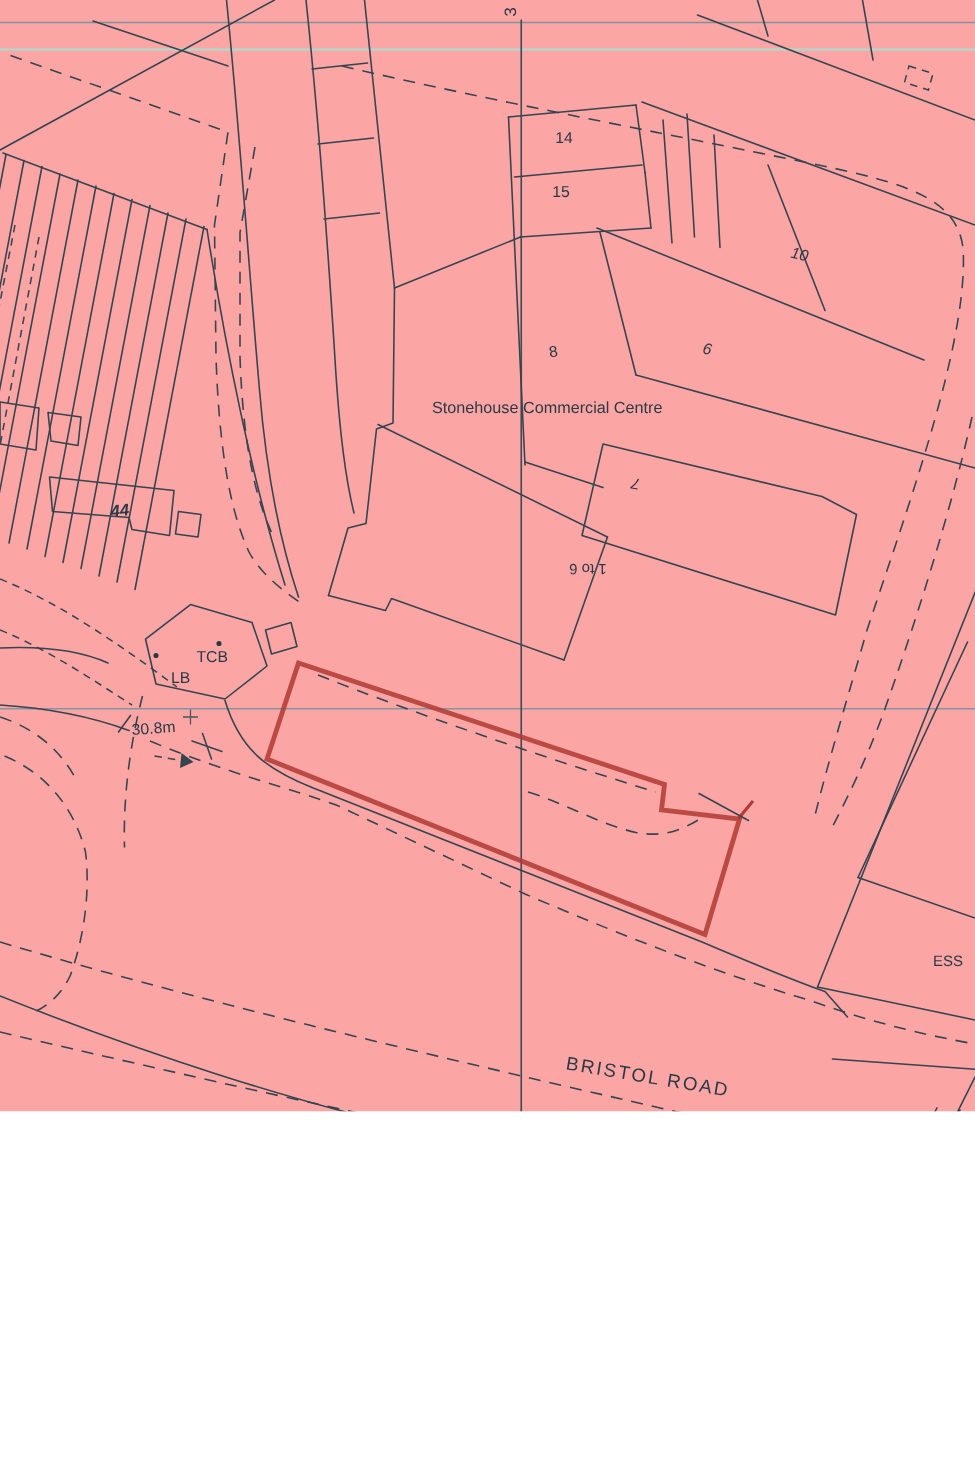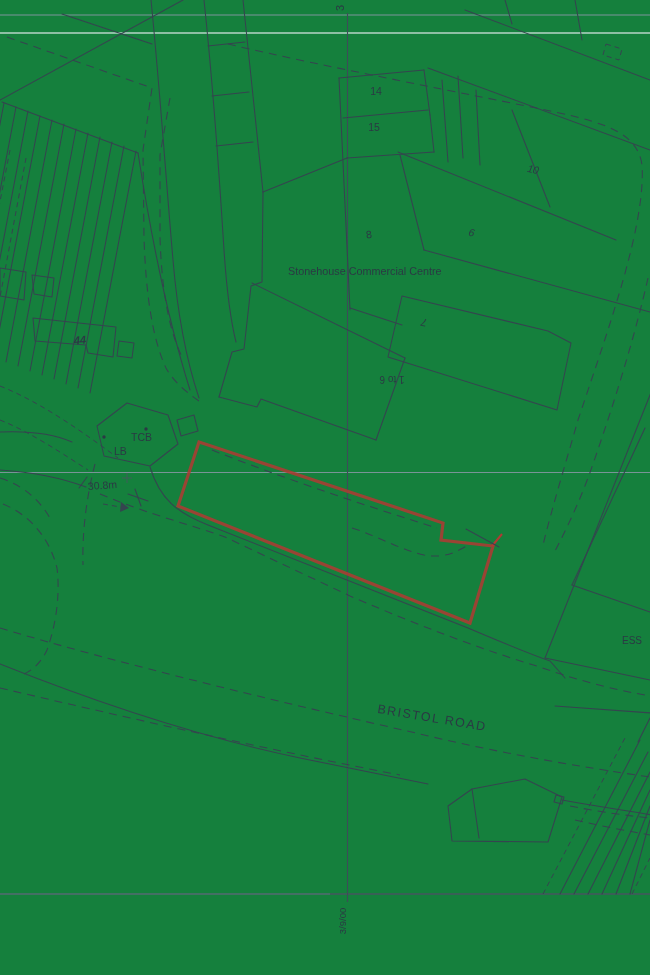--- a/index.html
+++ b/index.html
@@ -1,16 +1,16 @@
 <!DOCTYPE html>
 <html><head>
 <meta charset="utf-8">
 <style>
   html,body{margin:0;padding:0;background:#ffffff;}
-  .page{position:relative;width:650px;height:975px;background:#15803d;overflow:hidden;
+  .page{position:relative;width:650px;height:741px;background:#fca5a5;overflow:hidden;
         font-family:"Liberation Sans", sans-serif;}
   svg{position:absolute;left:0;top:0;}
   svg text{fill:#2b3944;}
   .ink{stroke:#35444f;stroke-width:1.05;fill:none;stroke-linecap:round;stroke-linejoin:round;}
   .ink-thin{stroke:#47565f;stroke-width:.85;fill:none;}
   .dash{stroke:#35444f;stroke-width:1.05;fill:none;stroke-dasharray:8 6;stroke-linecap:butt;}
   .dash-s{stroke:#35444f;stroke-width:1;fill:none;stroke-dasharray:5 4;}
   .red{stroke:#b03a33;stroke-width:3.2;fill:none;stroke-linejoin:miter;opacity:.85;}
   .lbl{font-size:11px;}
   .lbl-sm{font-size:10.5px;}

